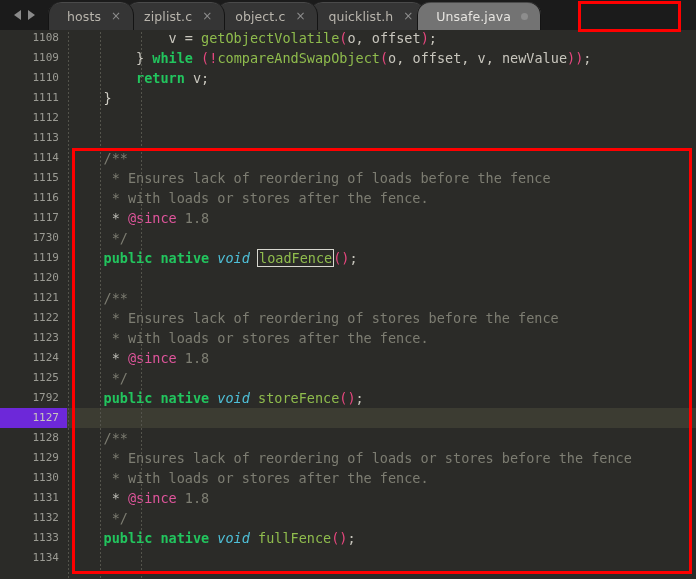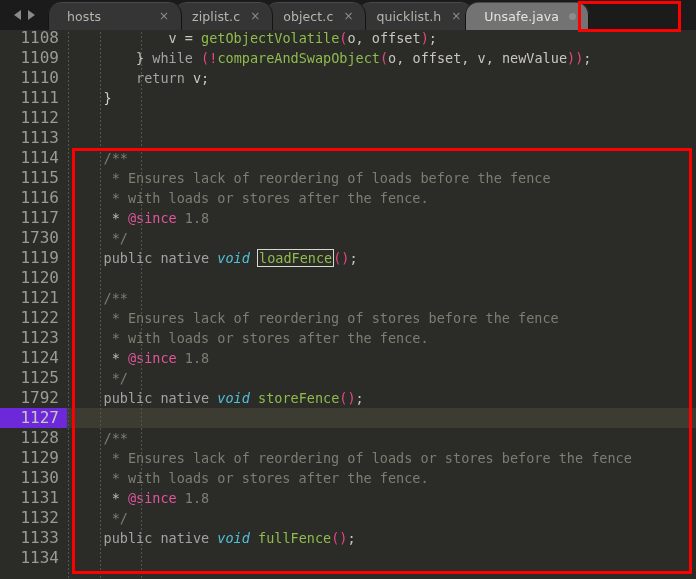--- a/index.html
+++ b/index.html
@@ -81,21 +81,21 @@
   .gutter {
     position:absolute; left:0; top:0; width:67px; height:551px;
     background:#2b2b28;
     border-right: none;
   }
   .gutter-line {
     height:20px; line-height:20px;
     text-align:right; padding-right:8px;
     color:#9b9b94;
     font-family:"DejaVu Sans Mono", monospace;
-    font-size:16px;
+    font-size:11px;
   }
   .gutter-line.current { background:#6d28d9; color:#c8c6bd; }
 
   .codearea {
     position:absolute; left:67px; top:0; width:629px; height:551px;
     overflow:hidden;
   }
   .code-line {
     height:20px; line-height:20px;
     font-family:"DejaVu Sans Mono", monospace;
@@ -110,21 +110,21 @@
     position:absolute; top:0; width:1px; height:551px;
     background-image: linear-gradient(to bottom, #54544c 50%, transparent 50%);
     background-size: 1px 4px;
     pointer-events:none;
   }
   .g1 { left: 1px; }
   .g2 { left: 33px; }
   .g3 { left: 74px; }
 
   
-  .kw      { color:#a3a3a3; }
+  .kw      { color:#22c55e;font-weight:bold; }
   .type    { color:#4fc1d9; font-style:italic; }
   .cmt     { color:#7d7d72; }
   .tag     { color:#e0559c; }
   .plain   { color:#c8c6bd; }
   .fn      { color:#8fbc4d; }
   .punc    { color:#d0cec6; }
   .paren   { color:#e8477f; }
 
   .fn-box {
     color:#8fbc4d;
@@ -147,21 +147,21 @@
 <body>
 
 <div id="app">
 
   <div class="tabbar">
     <div class="navarrows">
       <span class="arrow left"></span>
       <span class="arrow right"></span>
     </div>
     <div class="tabs" id="tabs">
-        <div class="tab" style="z-index: 6; gap: 48px;">
+        <div class="tab" style="z-index: 6;">
           <span class="label">hosts</span>
           <span class="closeglyph">×</span>
         </div>
         <div class="tab" style="z-index: 5;">
           <span class="label">ziplist.c</span>
           <span class="closeglyph">×</span>
         </div>
         <div class="tab" style="z-index: 4;">
           <span class="label">object.c</span>
           <span class="closeglyph">×</span>

